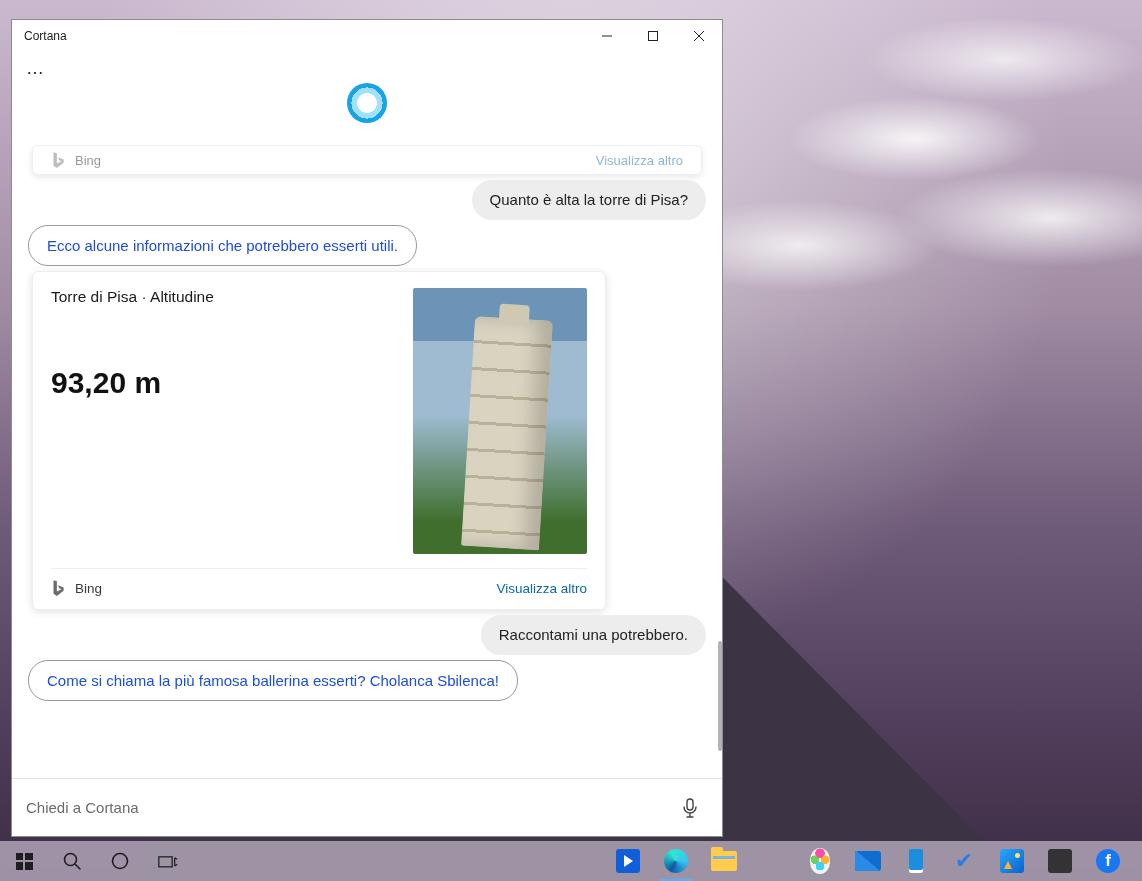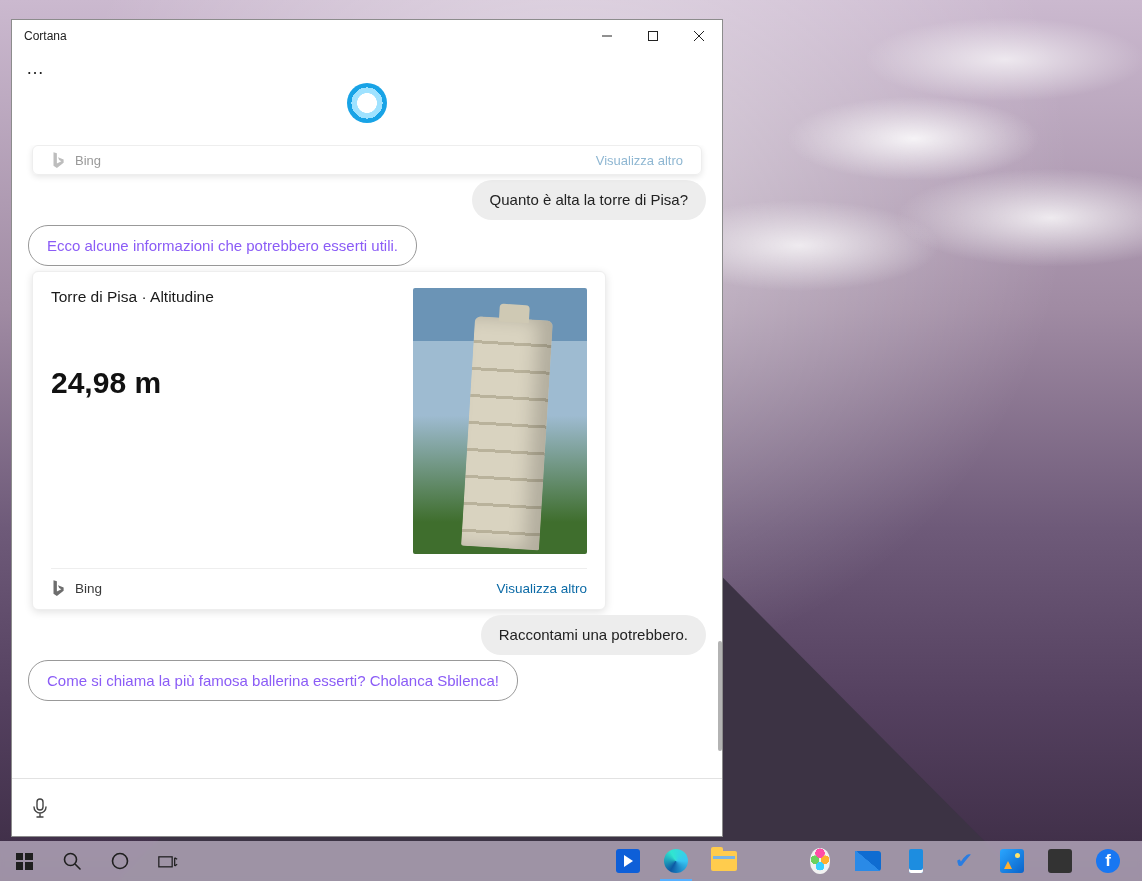--- a/index.html
+++ b/index.html
@@ -93,21 +93,21 @@
   .prev-card .link-mini { color:#8fb7d2; }
 
   .bubble {
     max-width:540px; padding:10px 18px; border-radius:20px; font-size:15px;
     line-height:1.3;
   }
   .bubble.user {
     align-self:flex-end; background:#ededed; color:#222;
   }
   .bubble.bot {
-    align-self:flex-start; background:#fff; border:1px solid #999; color:#8b5cf6;
+    align-self:flex-start; background:#fff; border:1px solid #999; color:#1d4ed8;
   }
 
   .card {
     align-self:flex-start; width:574px; margin-left:4px;
     border:1px solid #eee; border-radius:6px;
     box-shadow:0 2px 8px rgba(0,0,0,.12);
     padding:16px 18px 12px; background:#fff;
   }
   .card-head { display:flex; justify-content:space-between; gap:14px; }
   .card-title { font-size:15.5px; color:#1a1a1a; margin-bottom:42px; }
@@ -249,21 +249,21 @@
         </div>
       </div>
 
       <div class="bubble user">Quanto è alta la torre di Pisa?</div>
       <div class="bubble bot">Ecco alcune informazioni che potrebbero esserti utili.</div>
 
       <div class="card">
         <div class="card-head">
           <div>
             <div class="card-title">Torre di Pisa · Altitudine</div>
-            <div class="card-value">24,98 m</div>
+            <div class="card-value">93,20 m</div>
           </div>
           <div class="card-image">
             <div class="tower"></div>
           </div>
         </div>
         <div class="card-foot">
           <div class="bing">
             <svg class="bing-icon" viewBox="0 0 24 32">
                 <path fill="#6d6d6d" d="M4 2l6 2v18l8-4-4-2-2-5 10 4v6L10 30 4 26z"></path>
               </svg>
@@ -271,20 +271,21 @@
           </div>
           <span class="card-link">Visualizza altro</span>
         </div>
       </div>
 
       <div class="bubble user">Raccontami una potrebbero.</div>
       <div class="bubble bot">Come si chiama la più famosa ballerina esserti? Cholanca Sbilenca!</div>
     </div>
 
     <div class="input-row">
+      <input class="ask" autofocus="" placeholder="Chiedi a Cortana" style="">
       <div class="mic-btn">
         <svg width="16" height="20" viewBox="0 0 16 20">
           <rect x="5" y="1" width="6" height="11" rx="3" fill="none" stroke="#444" stroke-width="1.4"></rect>
           <path d="M2 9a6 6 0 0012 0M8 15v4M5 19h6" fill="none" stroke="#444" stroke-width="1.4" stroke-linecap="round"></path>
         </svg>
       </div>
     </div>
   </div>
 
   <div class="taskbar">

